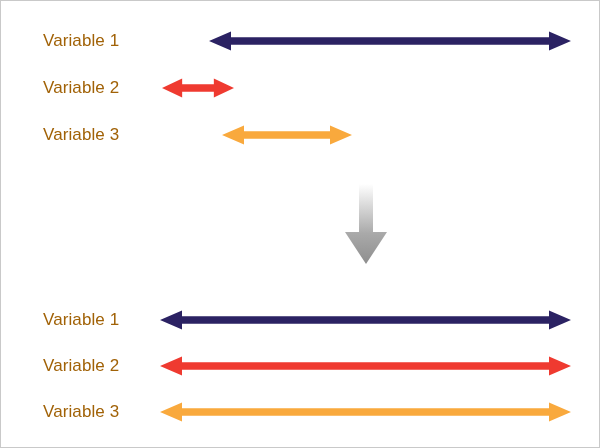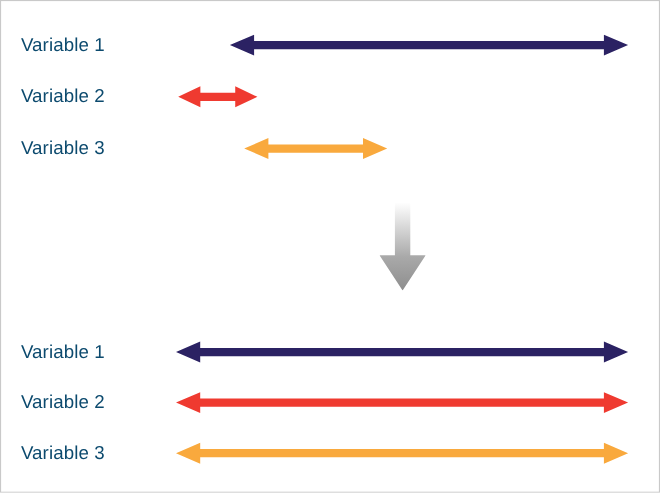--- a/index.html
+++ b/index.html
@@ -28,26 +28,26 @@
   #panel-after { top: 280px; height: 168px; }
 
   .row {
     position: absolute;
     left: 0;
     width: 600px;
     height: 46px;
   }
   .row-label {
     position: absolute;
-    left: 18px;
+    left: 42px;
     top: 0;
     height: 46px;
     line-height: 46px;
     font-size: 17px;
-    color: #0c4a6e;
+    color: #a16207;
     letter-spacing: 0.1px;
     white-space: nowrap;
     font-family: "Liberation Sans", sans-serif;
   }
   .row-arrow {
     position: absolute;
     top: 0;
     height: 46px;
   }
   .row-arrow svg {

